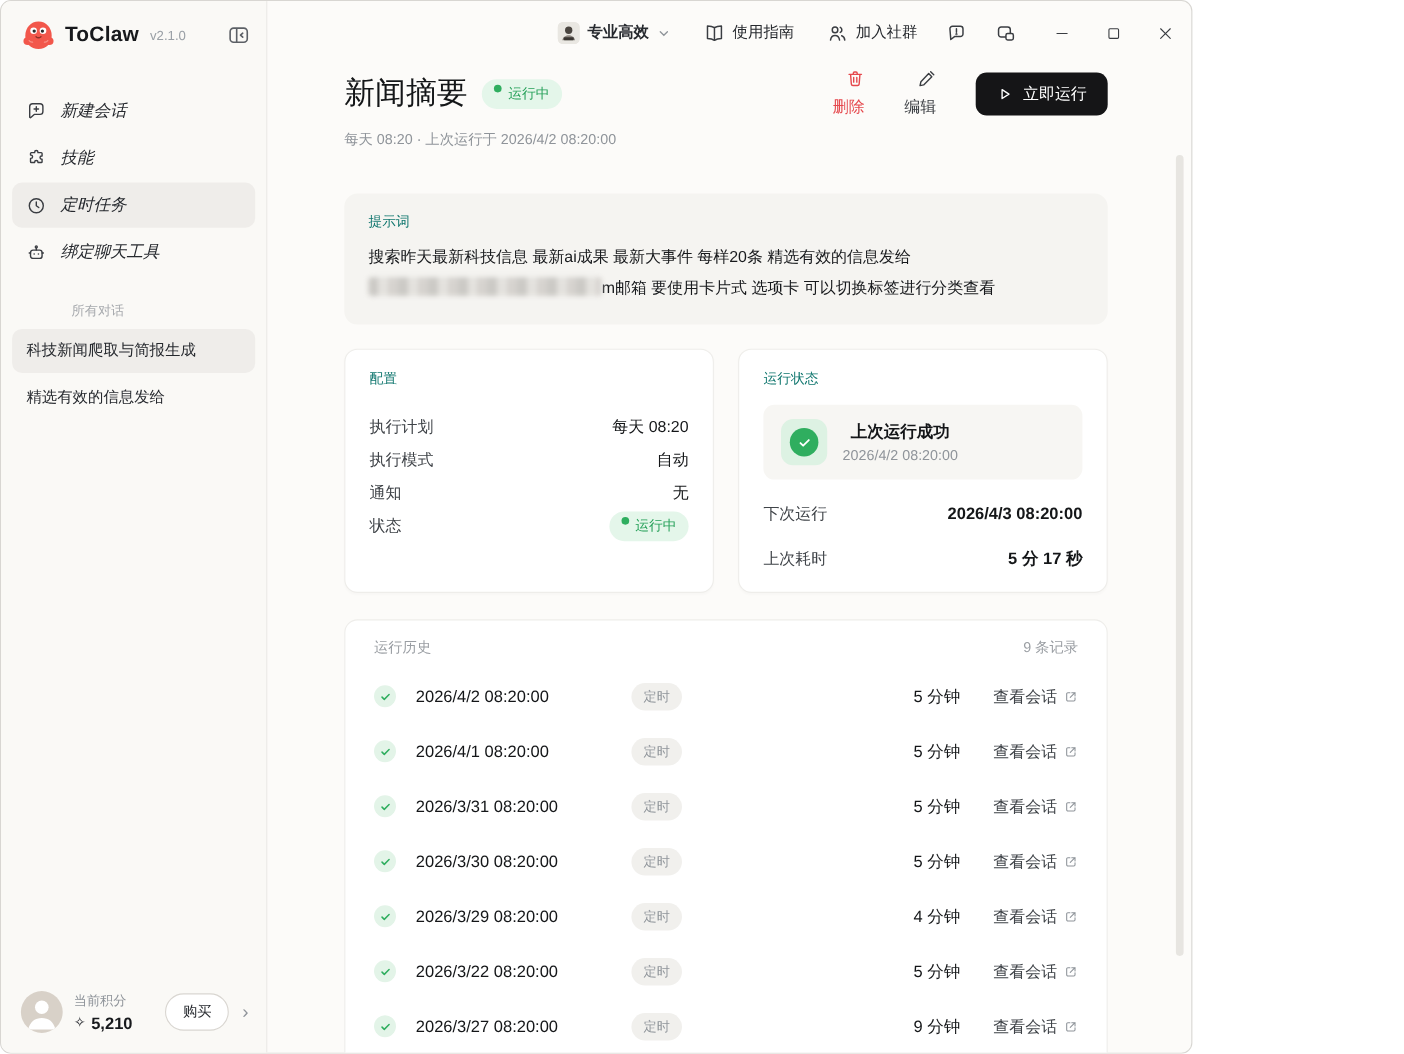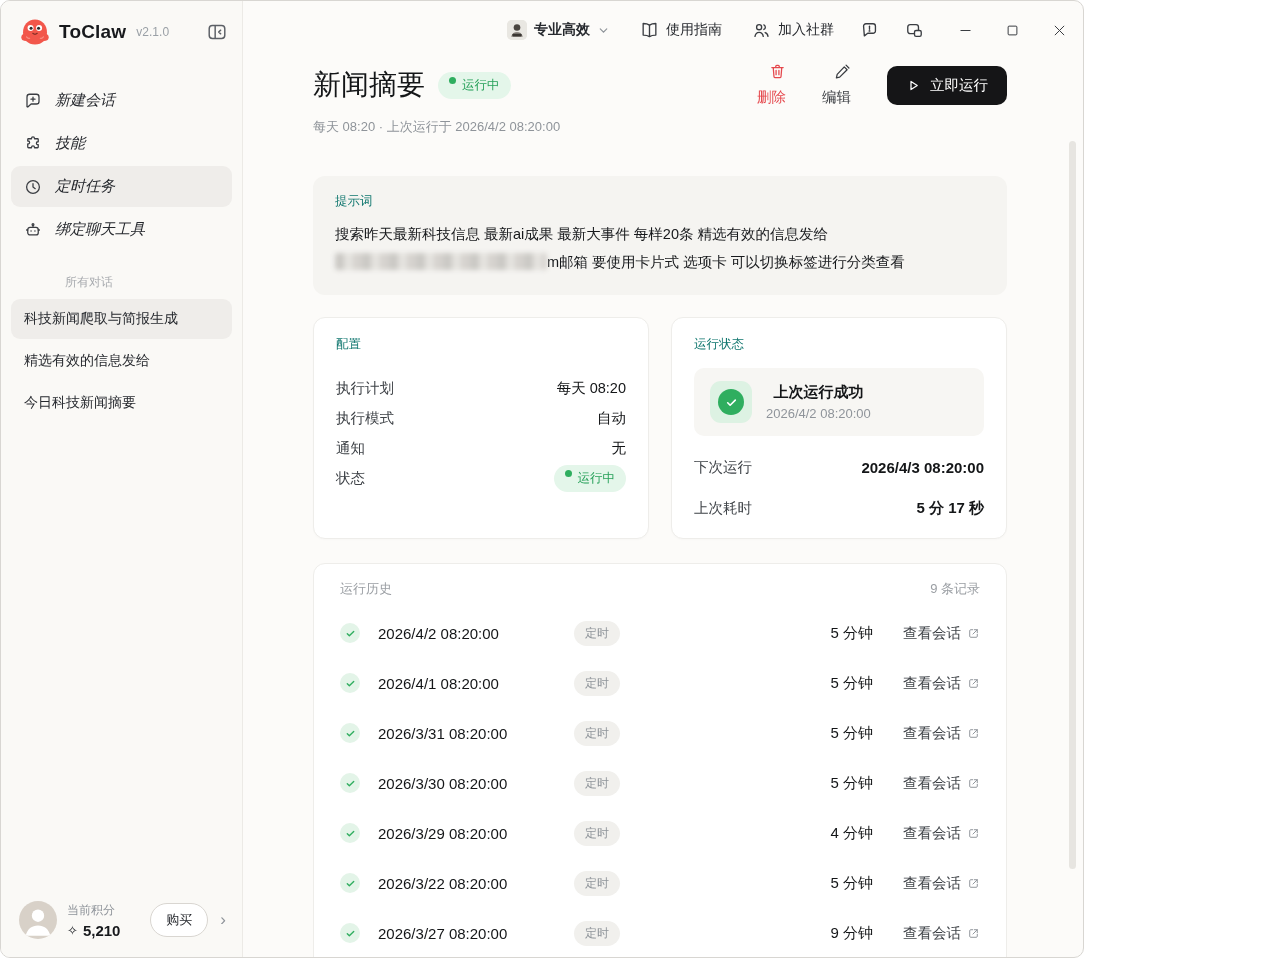--- a/index.html
+++ b/index.html
@@ -195,21 +195,20 @@
             <path d="M5 12H3.4M20.6 12H19" stroke-linecap="round"></path>
           </svg>
         <span>绑定聊天工具</span>
       </div>
     </nav>
 
     <div class="section-label">所有对话</div>
     <div class="conv-list">
       <div class="conv-item active">科技新闻爬取与简报生成</div>
       <div class="conv-item">精选有效的信息发给</div>
-      <div class="conv-item">今日科技新闻摘要</div>
     </div>
 
     <div class="side-footer">
       <div class="avatar">
         <svg viewBox="0 0 24 24" width="38" height="38">
             <circle cx="12" cy="9.3" r="3.9" fill="#fff"></circle>
             <path d="M4.2 22c.9-4.4 4-6.6 7.8-6.6s6.9 2.2 7.8 6.6z" fill="#fff"></path>
           </svg>
       </div>
       <div>

